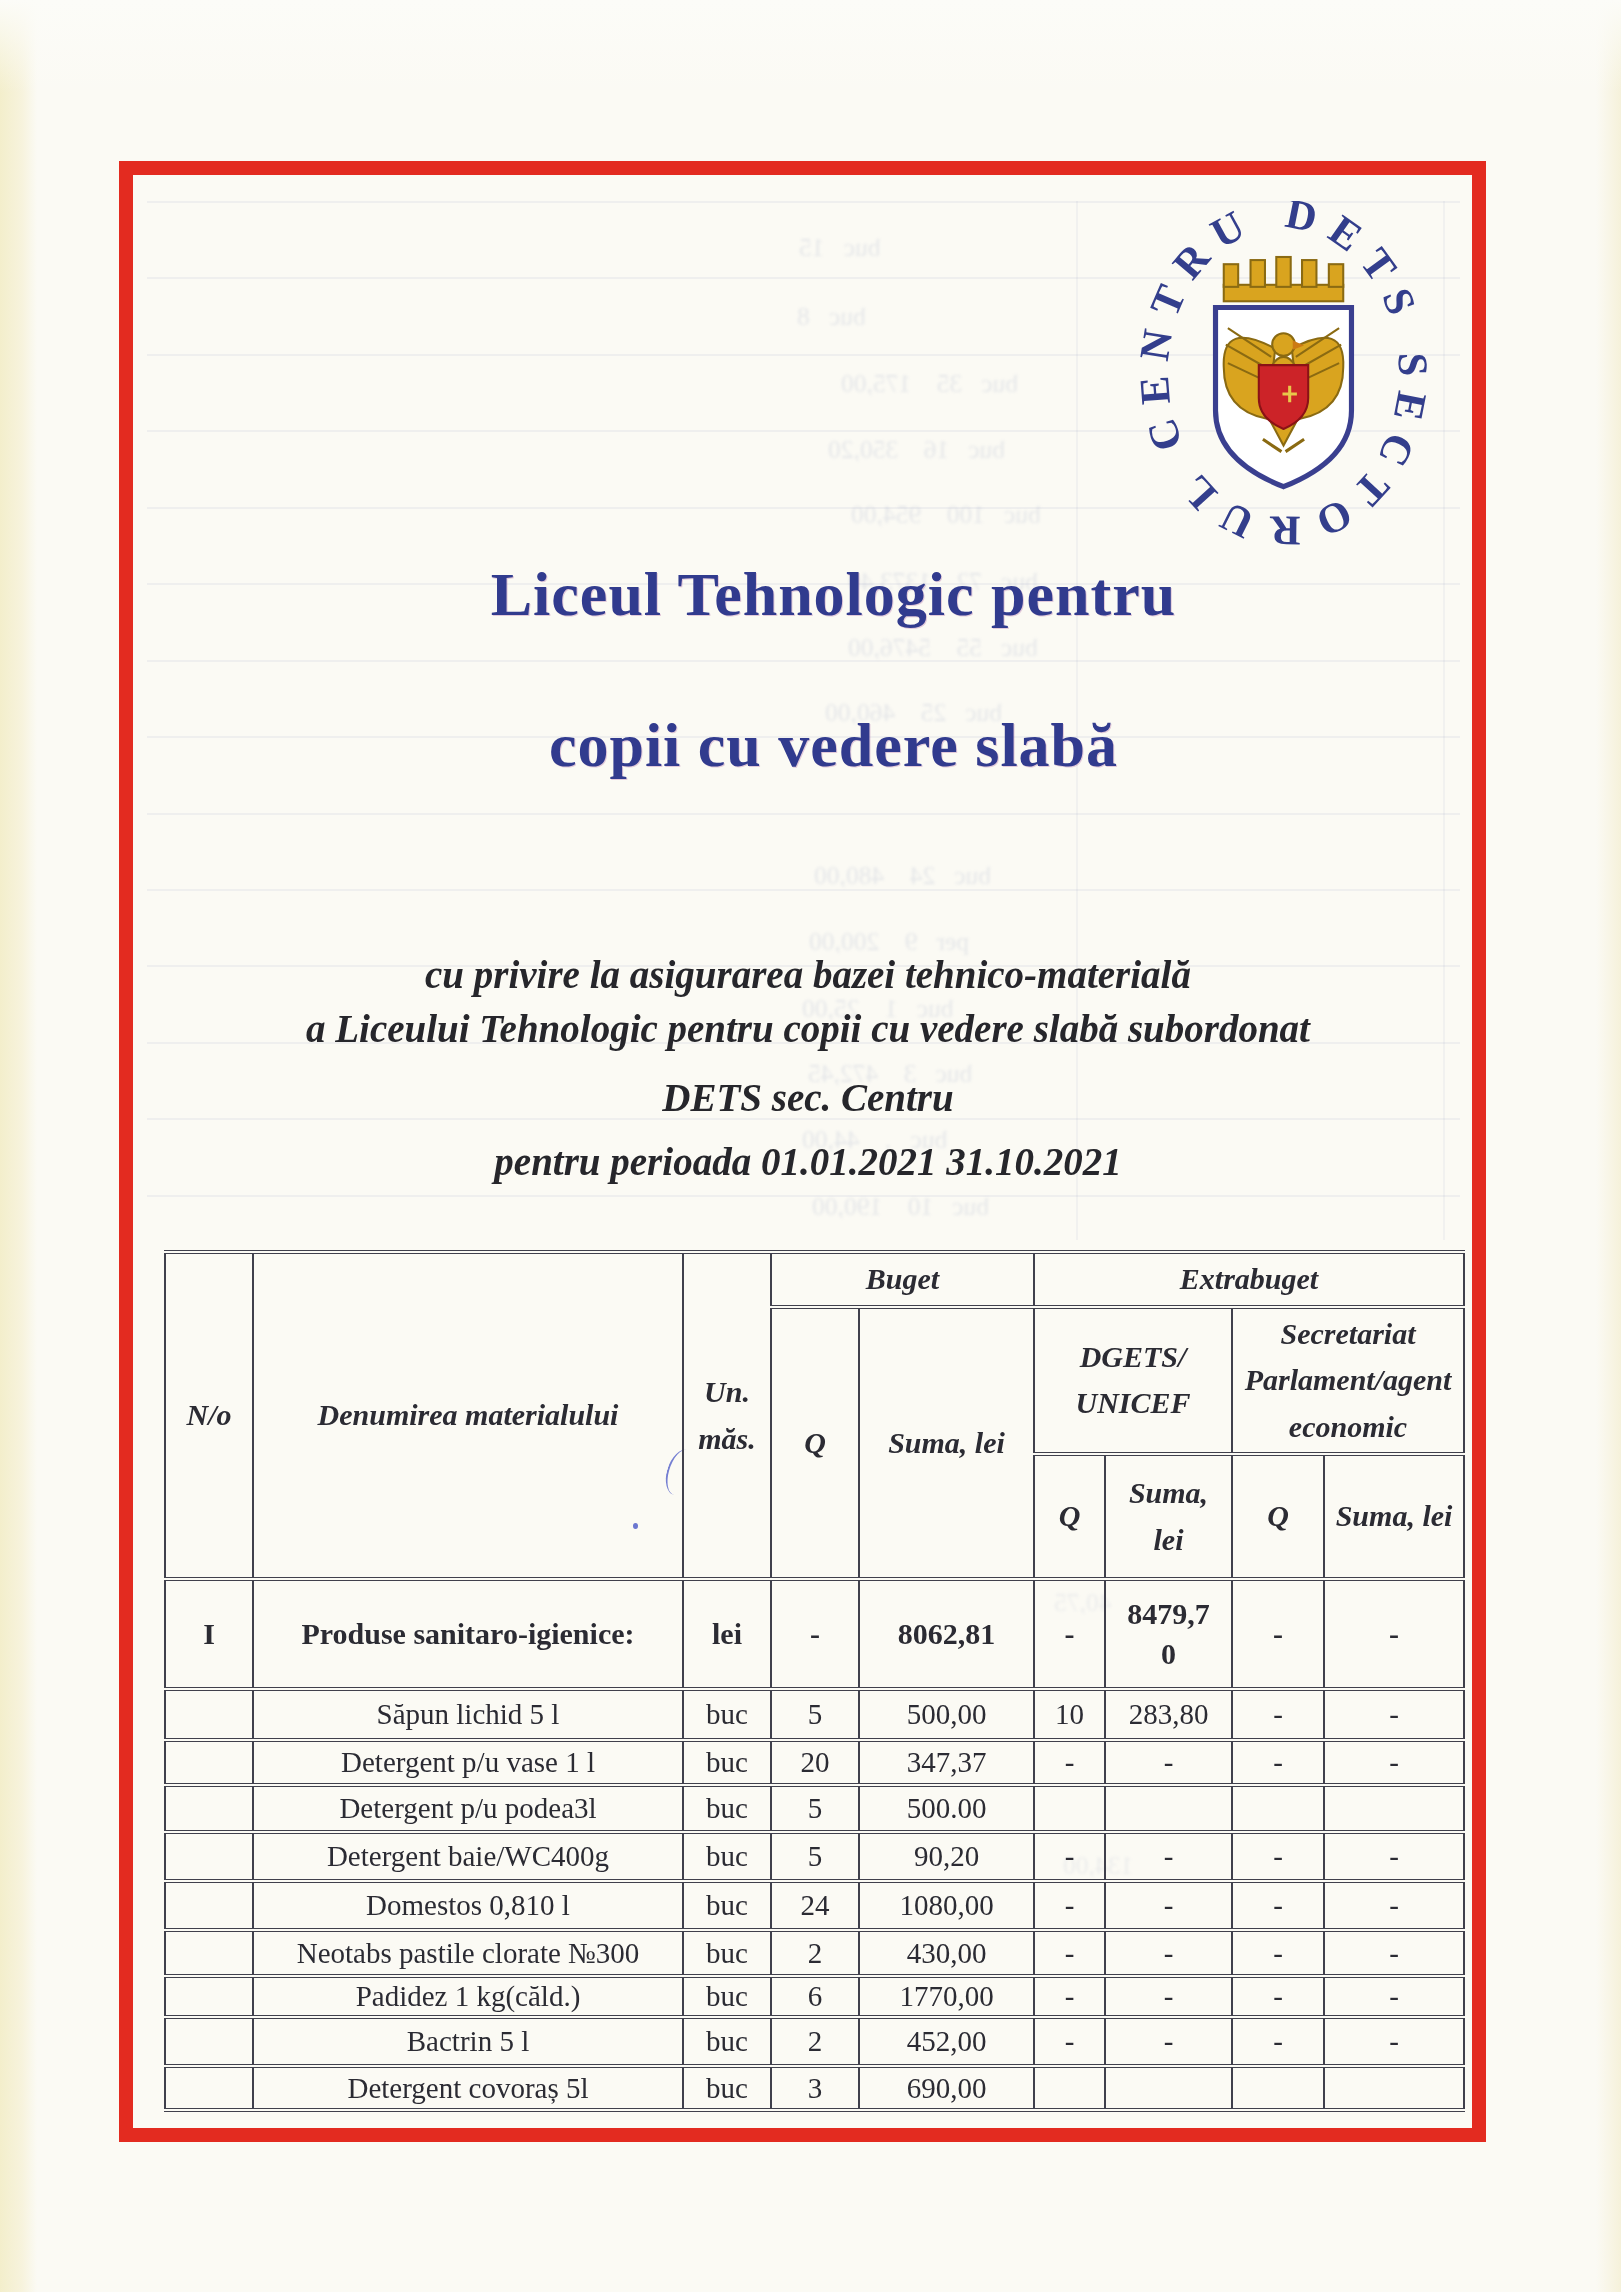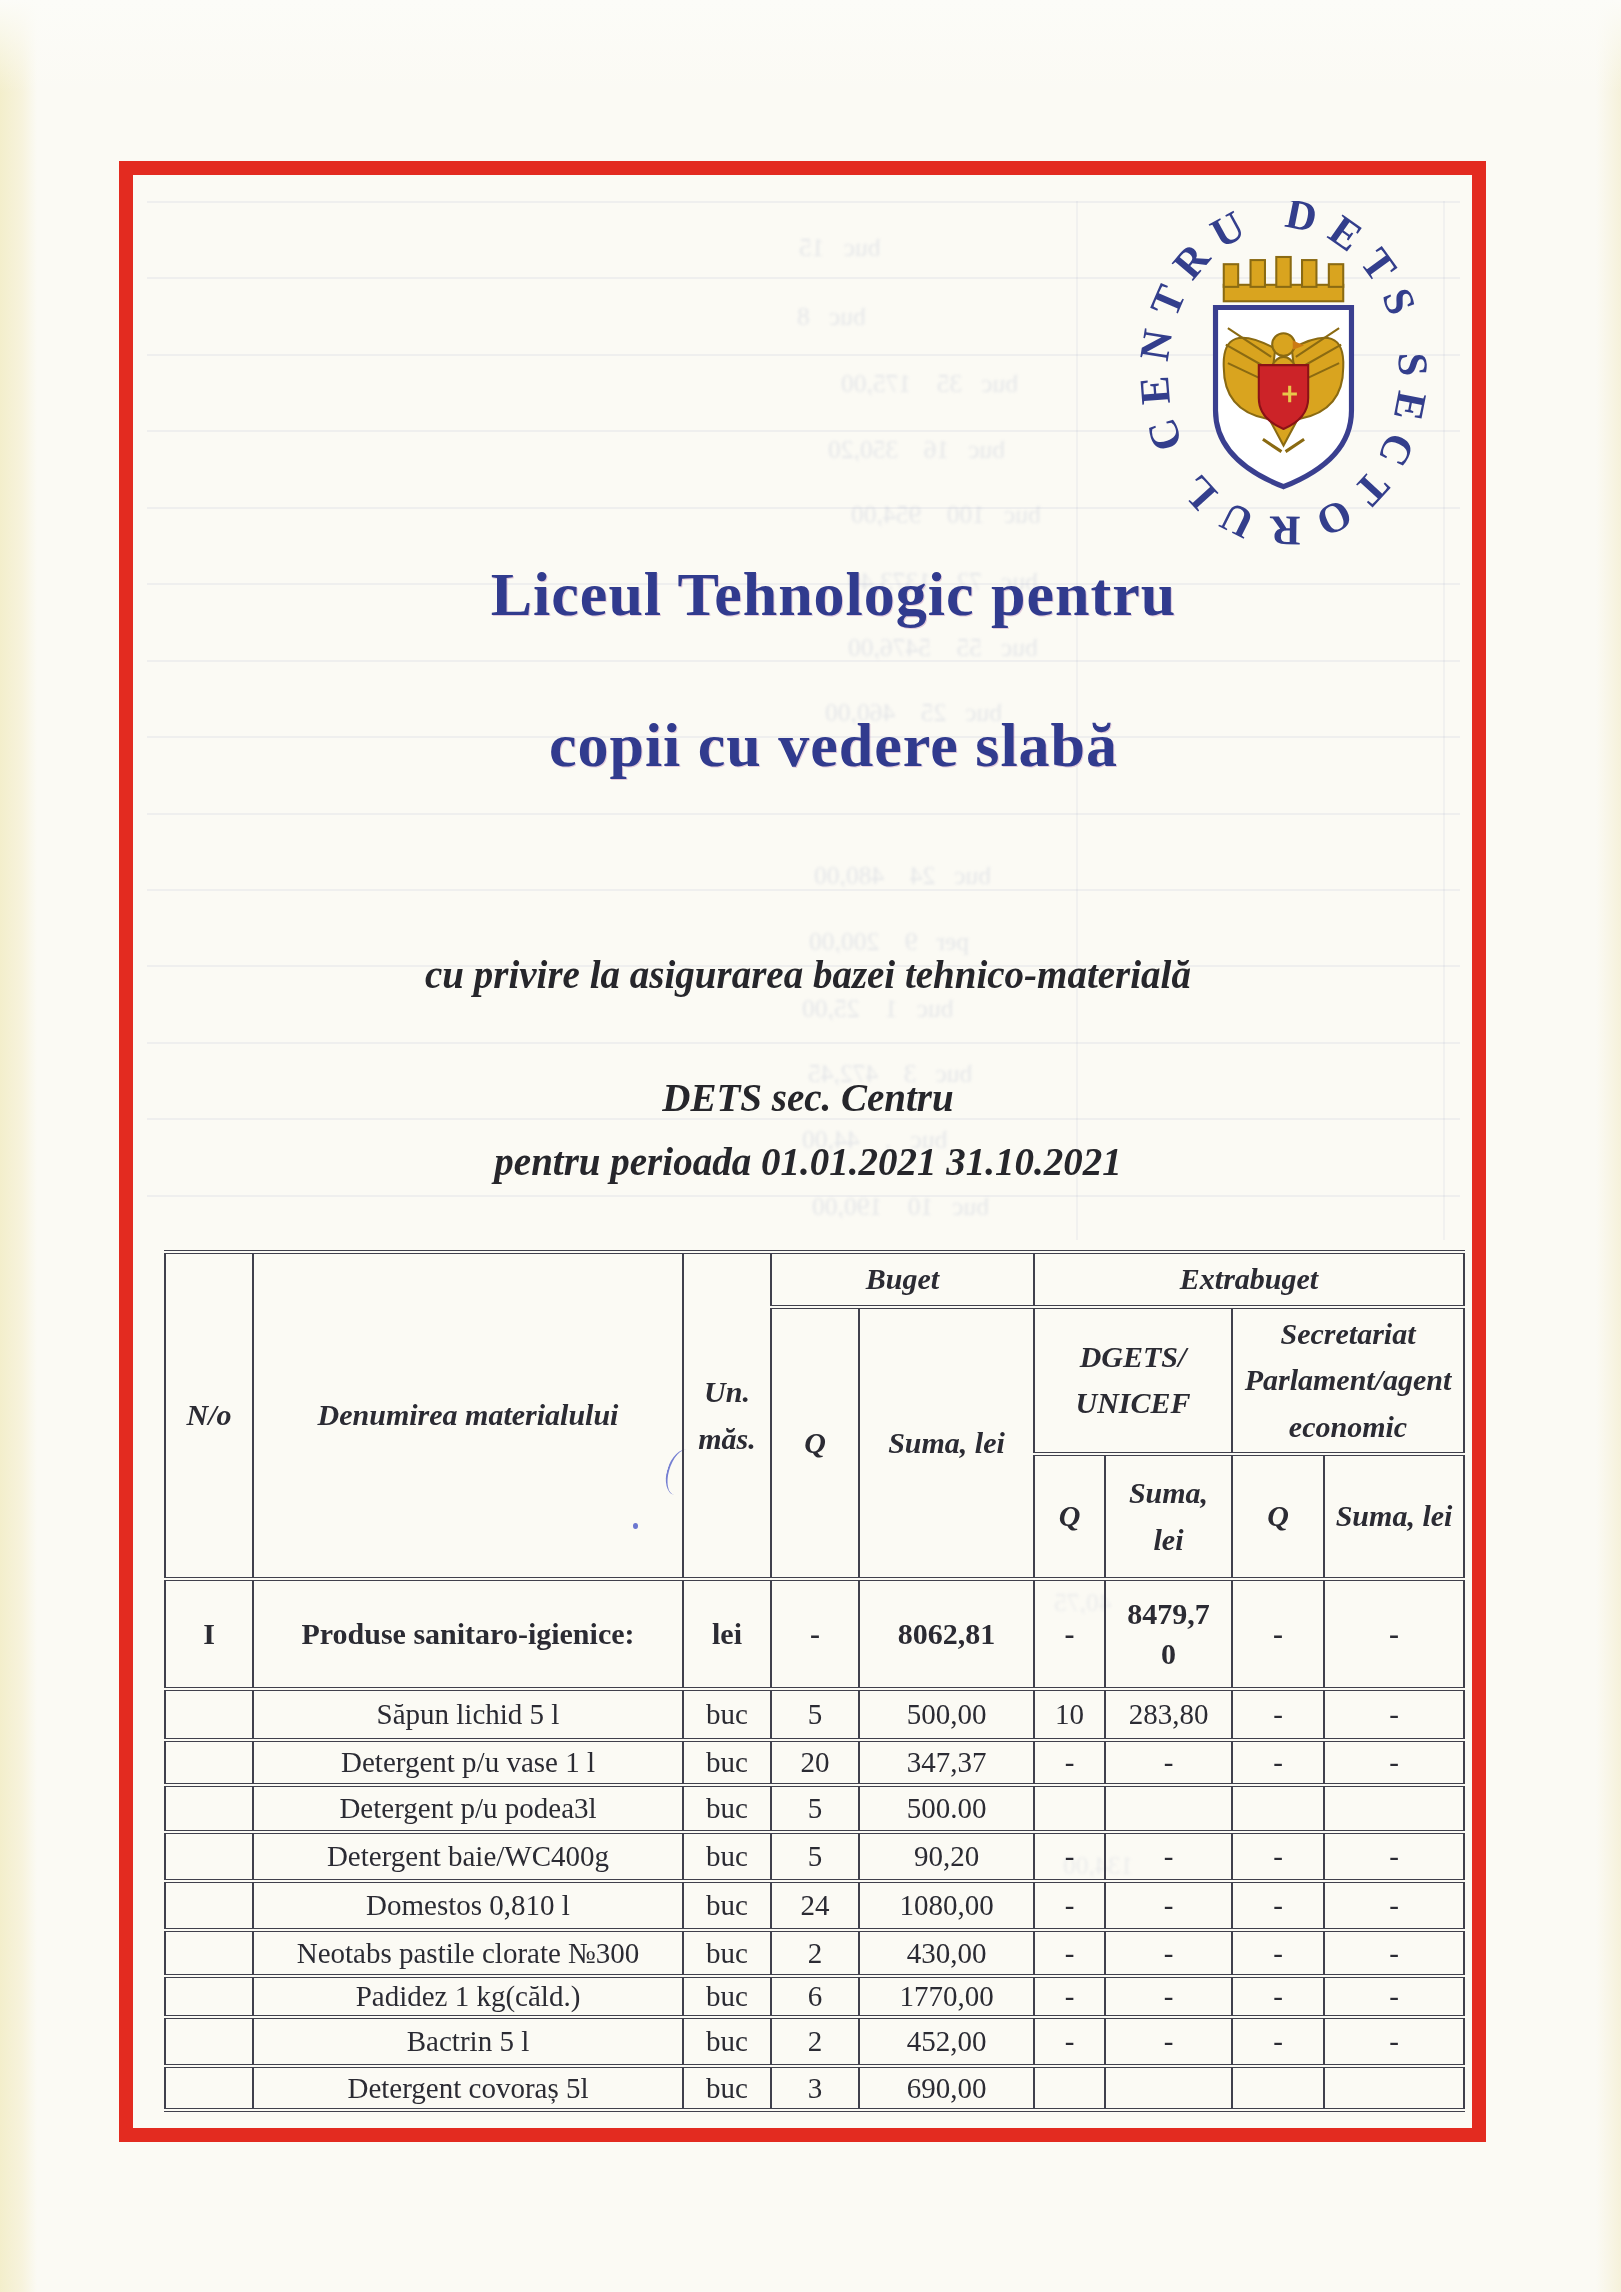--- a/index.html
+++ b/index.html
@@ -138,20 +138,21 @@
       <path d="M -24,-14 L 24,-14 L 24,18 Q 24,38 0,48 Q -24,38 -24,18 Z" fill="#cc2328" stroke="#8a1216" stroke-width="2"></path>
       <path d="M 0,-4 A 12,12 0 1 0 0,28 A 9,9 0 1 1 0,-4 Z" fill="#e8c84a"></path>
       <path d="M 6,6 L 6,22 M -1,14 L 13,14" stroke="#e8c84a" stroke-width="3"></path>
     </g>
   </svg>
 
   <div class="title-line t1">Liceul Tehnologic pentru</div>
   <div class="title-line t2">copii cu vedere slabă</div>
 
   <div class="sub-line s1">cu privire la asigurarea bazei tehnico-materială</div>
+  <div class="sub-line s2">a  Liceului Tehnologic pentru copii cu vedere slabă subordonat</div>
   <div class="sub-line s3">DETS sec. Centru</div>
   <div class="sub-line s4">pentru perioada 01.01.2021 31.10.2021</div>
 
   <div class="ink-squiggle"></div>
   <div class="ink-dot"></div>
 
   <table class="doc">
     <colgroup>
       <col style="width:88px">
         <col style="width:430px">

